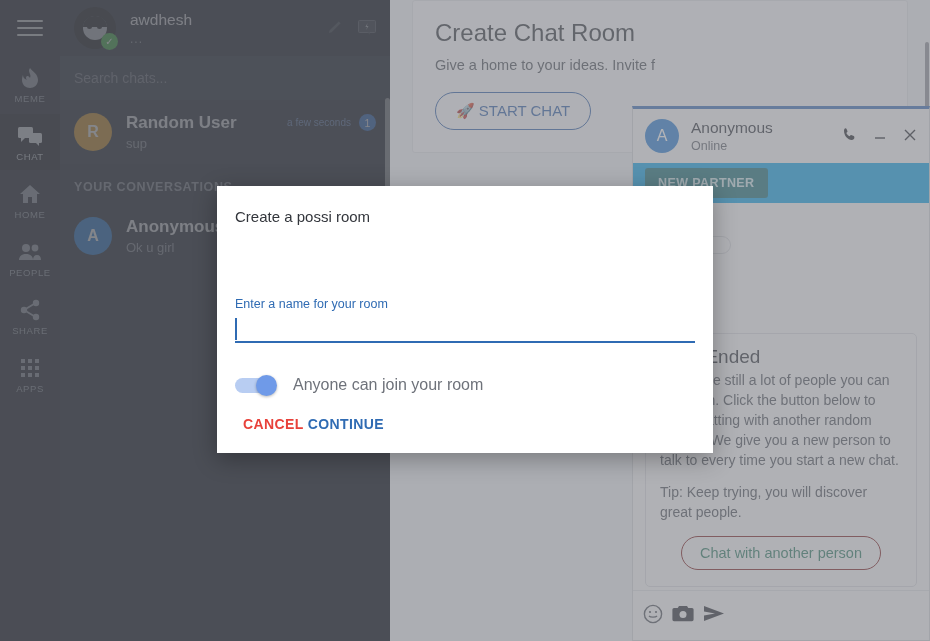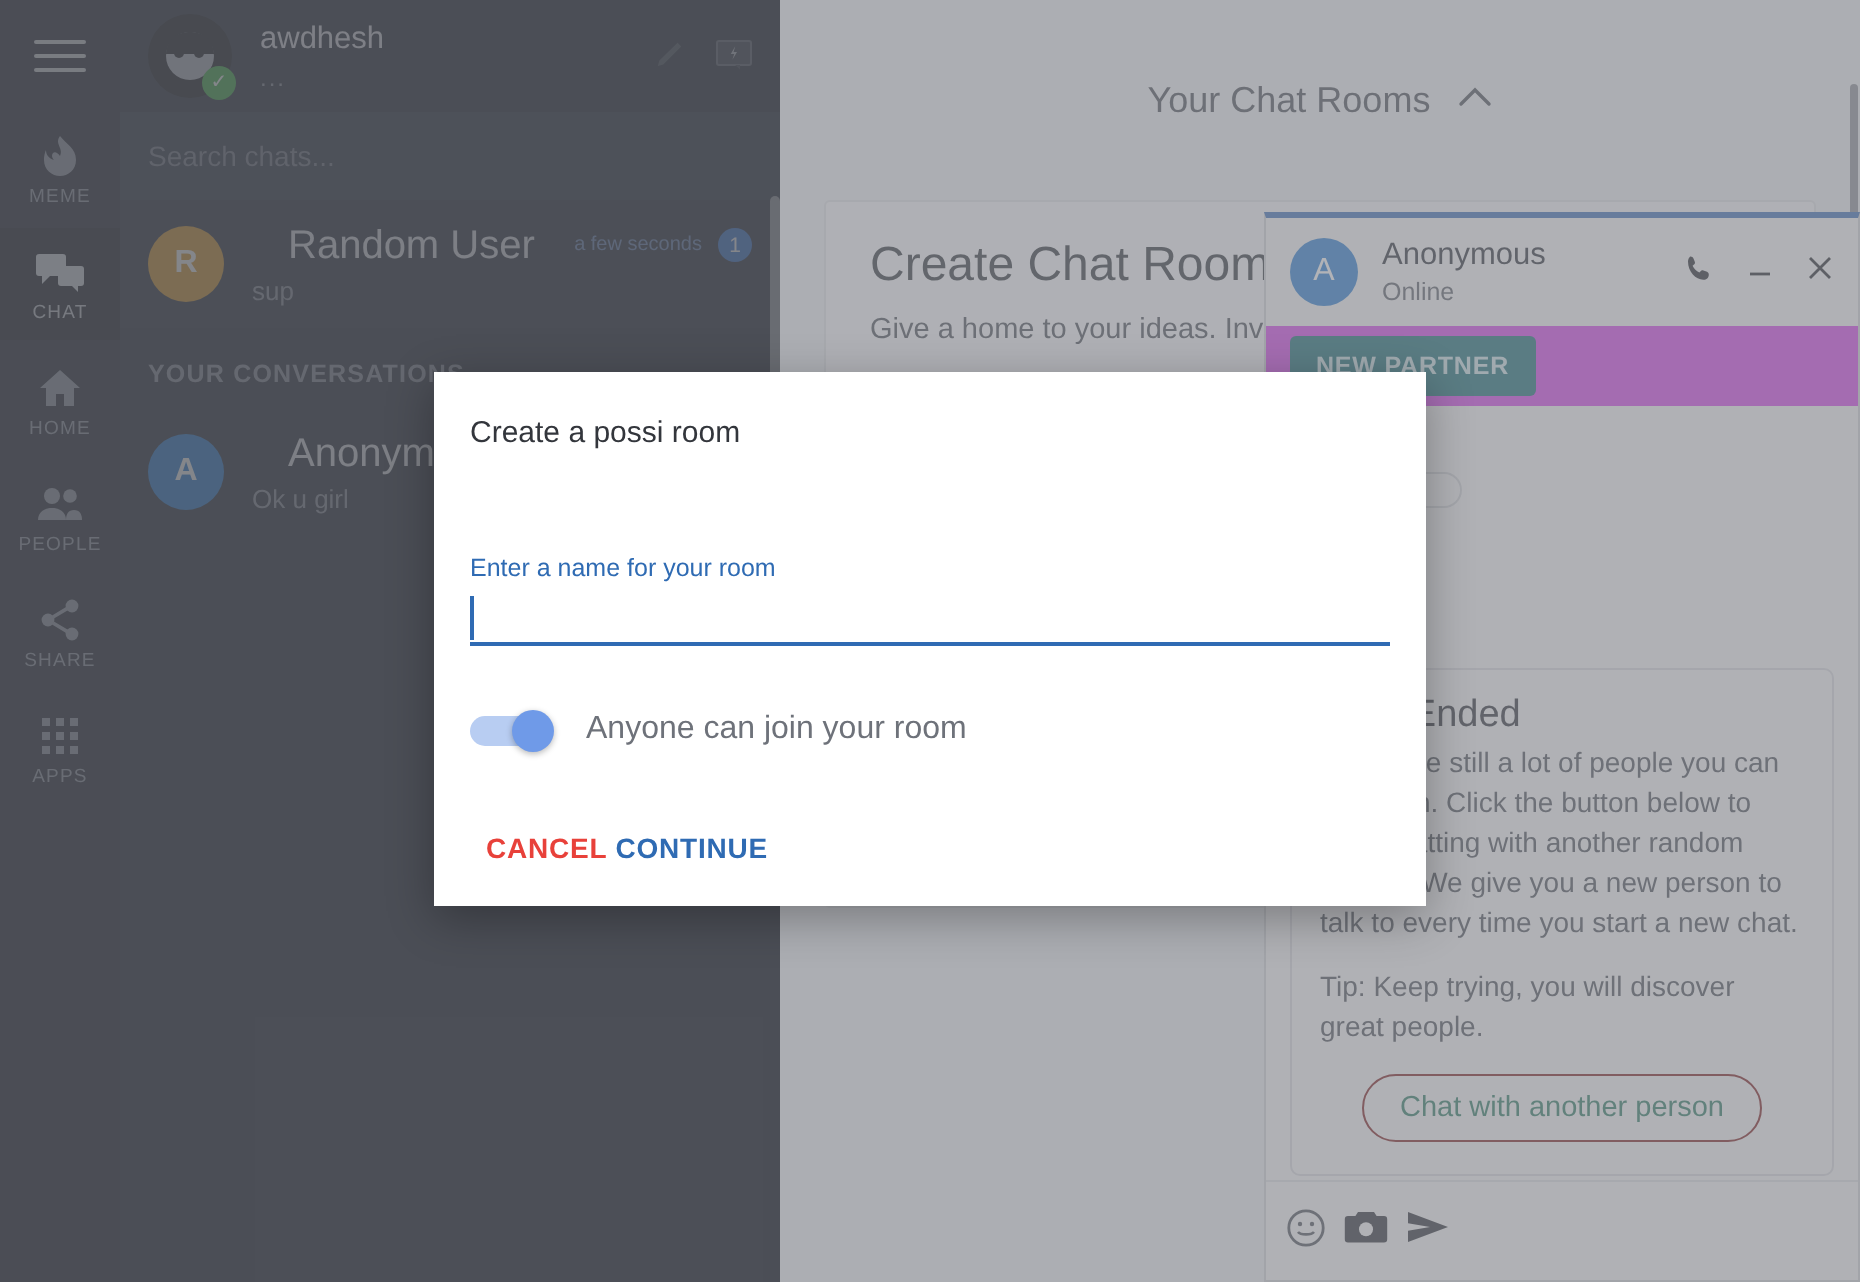--- a/index.html
+++ b/index.html
@@ -85,21 +85,21 @@
     height: 64px; display: flex; align-items: center; padding: 0 14px; position: relative;
     background: #2f3440; cursor: pointer;
   }
   .chat-row.plain { background: transparent; }
   .chat-row .ava {
     width: 38px; height: 38px; border-radius: 50%; flex: none;
     display: flex; align-items: center; justify-content: center;
     color: #fff; font-size: 16px; font-weight: bold;
   }
   .chat-row .meta { margin-left: 14px; flex: 1; min-width: 0; }
-  .chat-row .nm { color: #e4e7eb; font-size: 20px; font-weight: normal; margin-left: 18px; }
+  .chat-row .nm { color: #e4e7eb; font-size: 17px; font-weight: bold; }
   .chat-row .msg { color: #8d929c; font-size: 13px; margin-top: 3px; }
   .chat-row .right { display: flex; align-items: center; gap: 8px; position: absolute; right: 14px; top: 14px; }
   .chat-row .time { color: #6f8dbd; font-size: 10px; }
   .chat-row .badge {
     min-width: 17px; height: 17px; border-radius: 9px; background: #3d7bd6; color: #fff;
     font-size: 10.5px; display: flex; align-items: center; justify-content: center; padding: 0 5px;
   }
   .section-head {
     color: #8d929c; font-size: 12.5px; font-weight: bold; letter-spacing: .6px;
     padding: 16px 14px 10px 14px;
@@ -144,21 +144,21 @@
   .cw-ava {
     width: 34px; height: 34px; border-radius: 50%; background: #2a7fd4; color: #fff;
     display: flex; align-items: center; justify-content: center; font-size: 16px; flex: none;
   }
   .cw-who { margin-left: 12px; flex: 1; }
   .cw-name { font-size: 15.5px; color: #2c3038; }
   .cw-status { font-size: 12.5px; color: #5e636b; margin-top: 2px; }
   .cw-icons { display: flex; align-items: center; gap: 16px; color: #22252a; }
   .cw-icons span { cursor: pointer; line-height: 1; }
   .cw-teal {
-    background: #d946ef; height: 40px; display: flex; align-items: center; padding: 0 12px;
+    background: #0ea5e9; height: 40px; display: flex; align-items: center; padding: 0 12px;
   }
   .new-partner-btn {
     background: #1a6e78; color: #cfe8eb; font-size: 12.5px; font-weight: bold; letter-spacing: .4px;
     padding: 8px 13px; border-radius: 3px; cursor: pointer; border: none;
     font-family: "Liberation Sans", sans-serif;
   }
   .cw-body { padding: 8px 12px 0 12px; }
   .sys-line { font-size: 12.5px; color: #5d6169; margin: 5px 0 6px 2px; }
   .bubble {
     display: inline-block; border: 1px solid #d8dadd; border-radius: 16px;
@@ -197,21 +197,21 @@
     background: rgba(28,30,36,0.30); z-index: 9;
   }
 
   
   .modal {
     position: absolute; left: 217px; top: 186px; width: 496px; height: 267px;
     background: #ffffff; z-index: 20; box-shadow: 0 6px 22px rgba(0,0,0,.30);
     padding: 22px 18px 0 18px;
   }
   .modal-title { font-size: 15px; color: #33363c; }
-  .field-label { font-size: 12.5px; color: #2f6bb3; margin-top: 52px; }
+  .field-label { font-size: 12.5px; color: #2f6bb3; margin-top: 72px; }
   .field-line {
     margin-top: 6px; height: 26px; border-bottom: 2px solid #2f6bb3; position: relative;
   }
   .caret {
     position: absolute; left: 0; top: 1px; width: 1.5px; height: 22px; background: #2f6bb3;
   }
   .toggle-row { display: flex; align-items: center; margin-top: 33px; }
   .toggle {
     position: relative; width: 40px; height: 15px; border-radius: 8px; background: #b8cdf2; cursor: pointer;
   }
@@ -376,28 +376,20 @@
       <div class="meta">
         <div class="nm">Anonymous</div>
         <div class="msg">Ok u girl</div>
       </div>
     </div>
 
     <div class="list-scroll"></div>
   </div>
 
   <div class="maincol">
-    <div class="rooms-header">
-      <span class="txt">Your Chat Rooms</span>
-      <span>
-        <svg width="17" height="11" viewBox="0 0 17 11">
-            <path d="M1.5 9L8.5 2l7 7" stroke="#4b5058" stroke-width="1.7" fill="none" stroke-linecap="round"></path>
-          </svg>
-      </span>
-    </div>
 
     <div class="card">
       <h2>Create Chat Room</h2>
       <p>Give a home to your ideas. Invite f</p>
       <button class="pill-btn">
         <span>🚀</span>
         <span>START CHAT</span>
       </button>
     </div>
 

